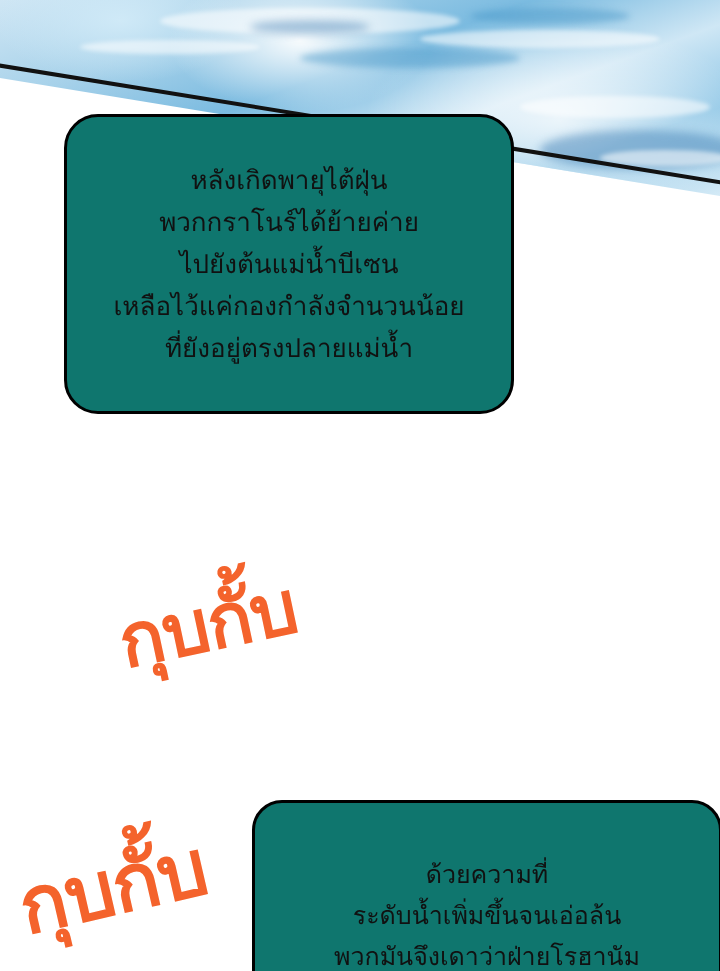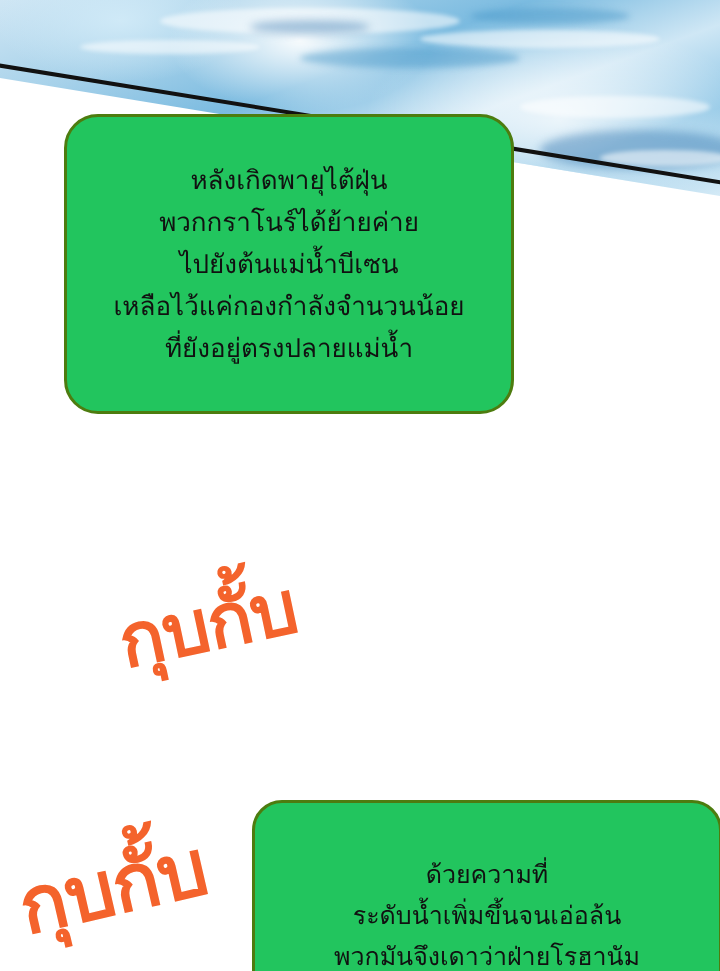--- a/index.html
+++ b/index.html
@@ -61,22 +61,22 @@
     width: 745px;
     height: 4px;
     background: #111111;
     transform: rotate(9.2deg);
     transform-origin: left center;
   }
 
   
   .bubble {
     position: absolute;
-    background: #22c55e;
-    border: 3px solid #4d7c0f;
+    background: #0f766e;
+    border: 3px solid #000000;
     border-radius: 34px;
     box-sizing: border-box;
     display: flex;
     align-items: center;
     justify-content: center;
     text-align: center;
     color: #111111;
   }
   .bubble-text {
     font-size: 26px;

